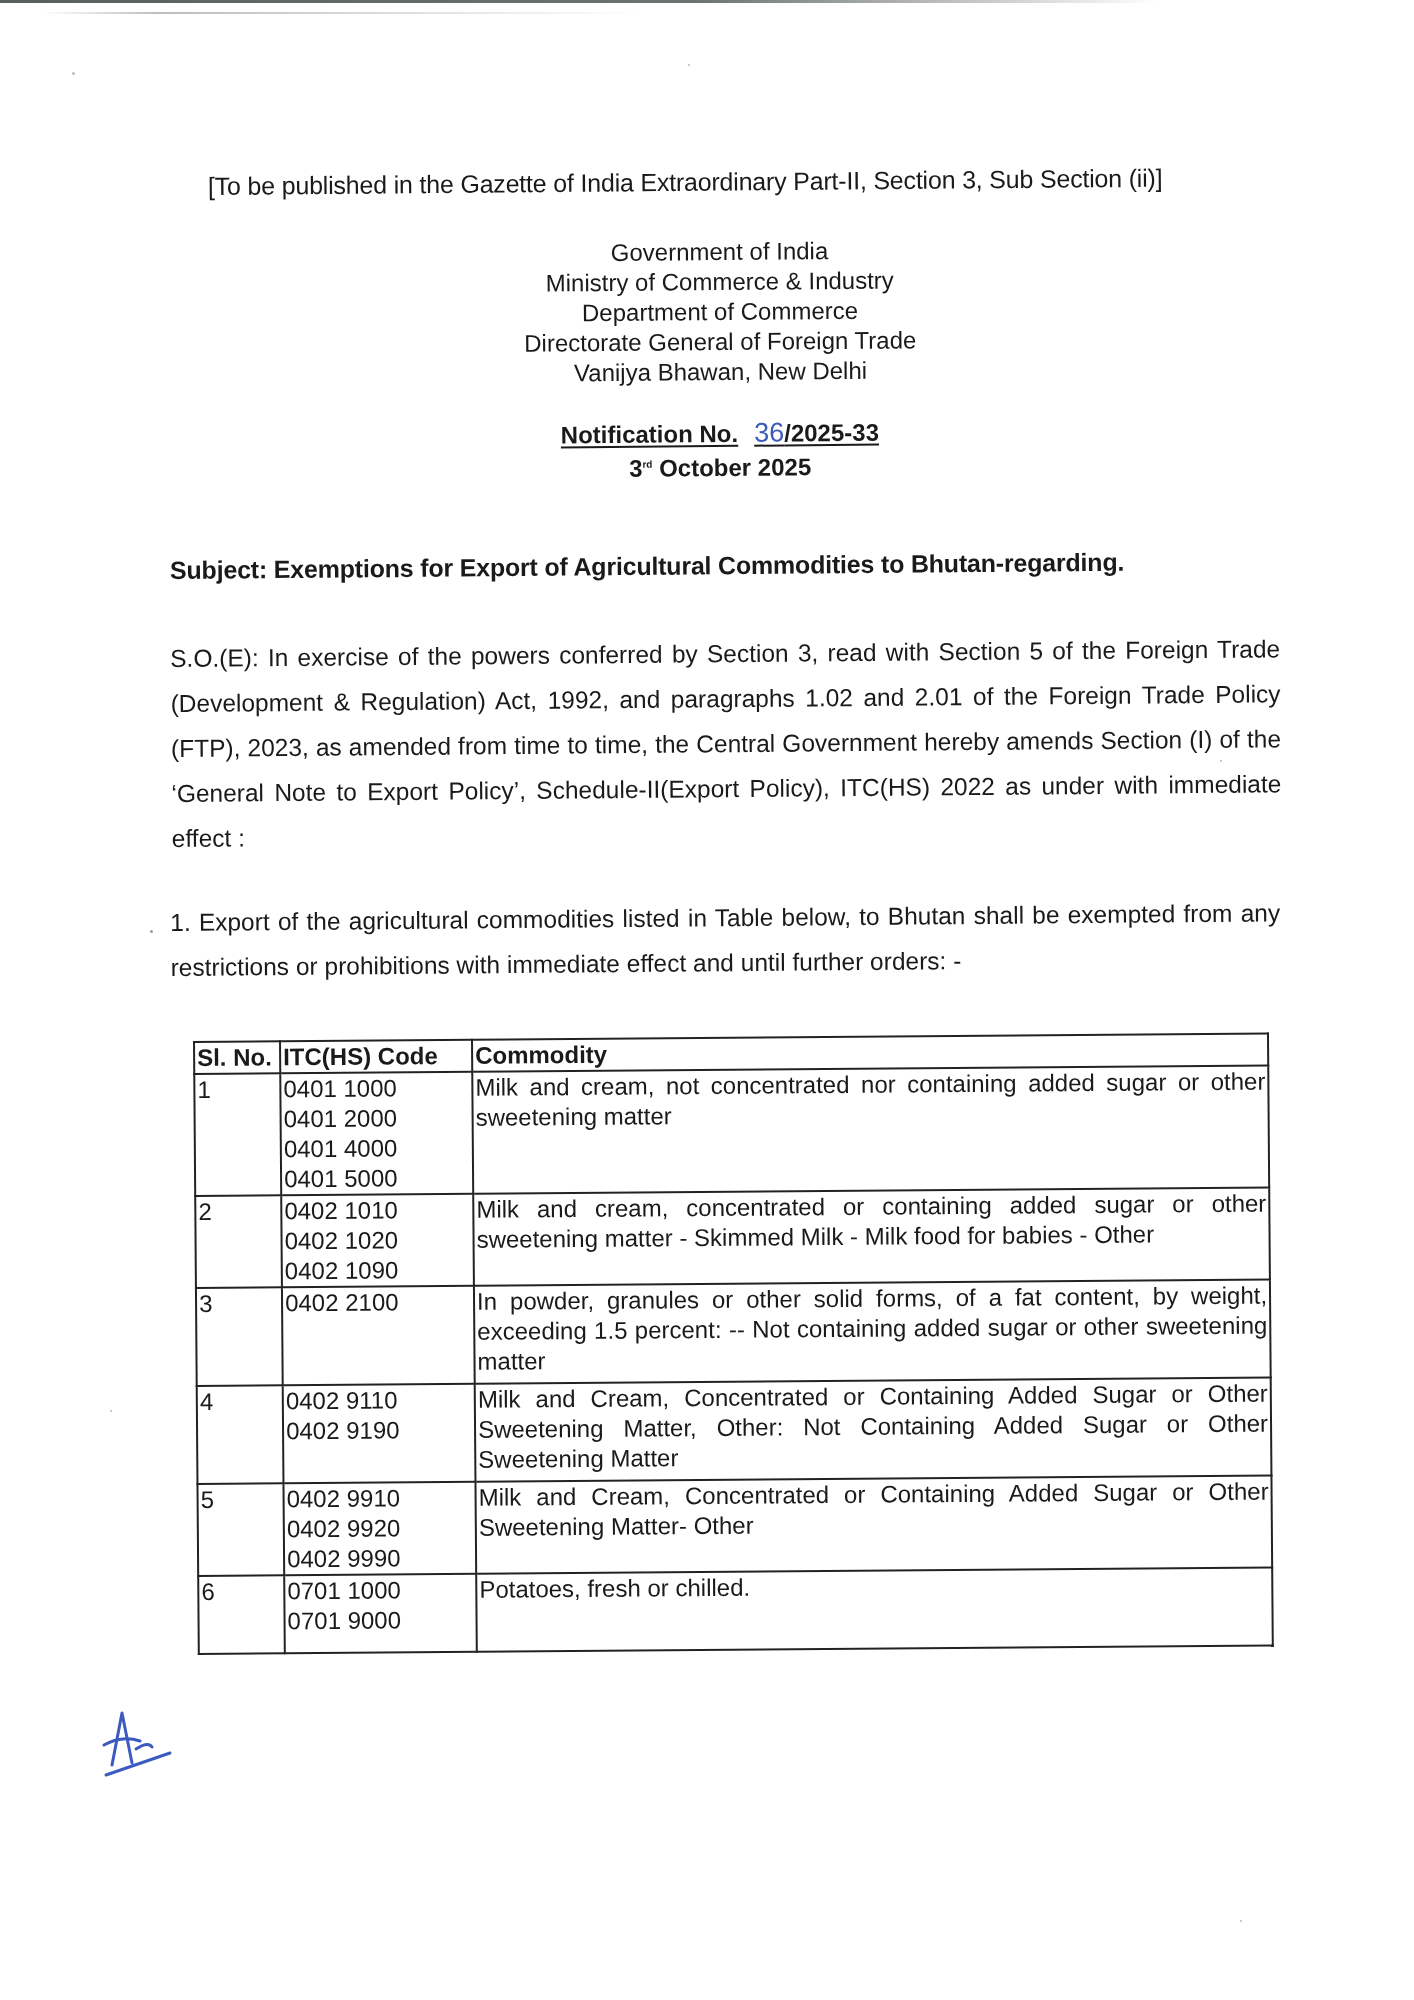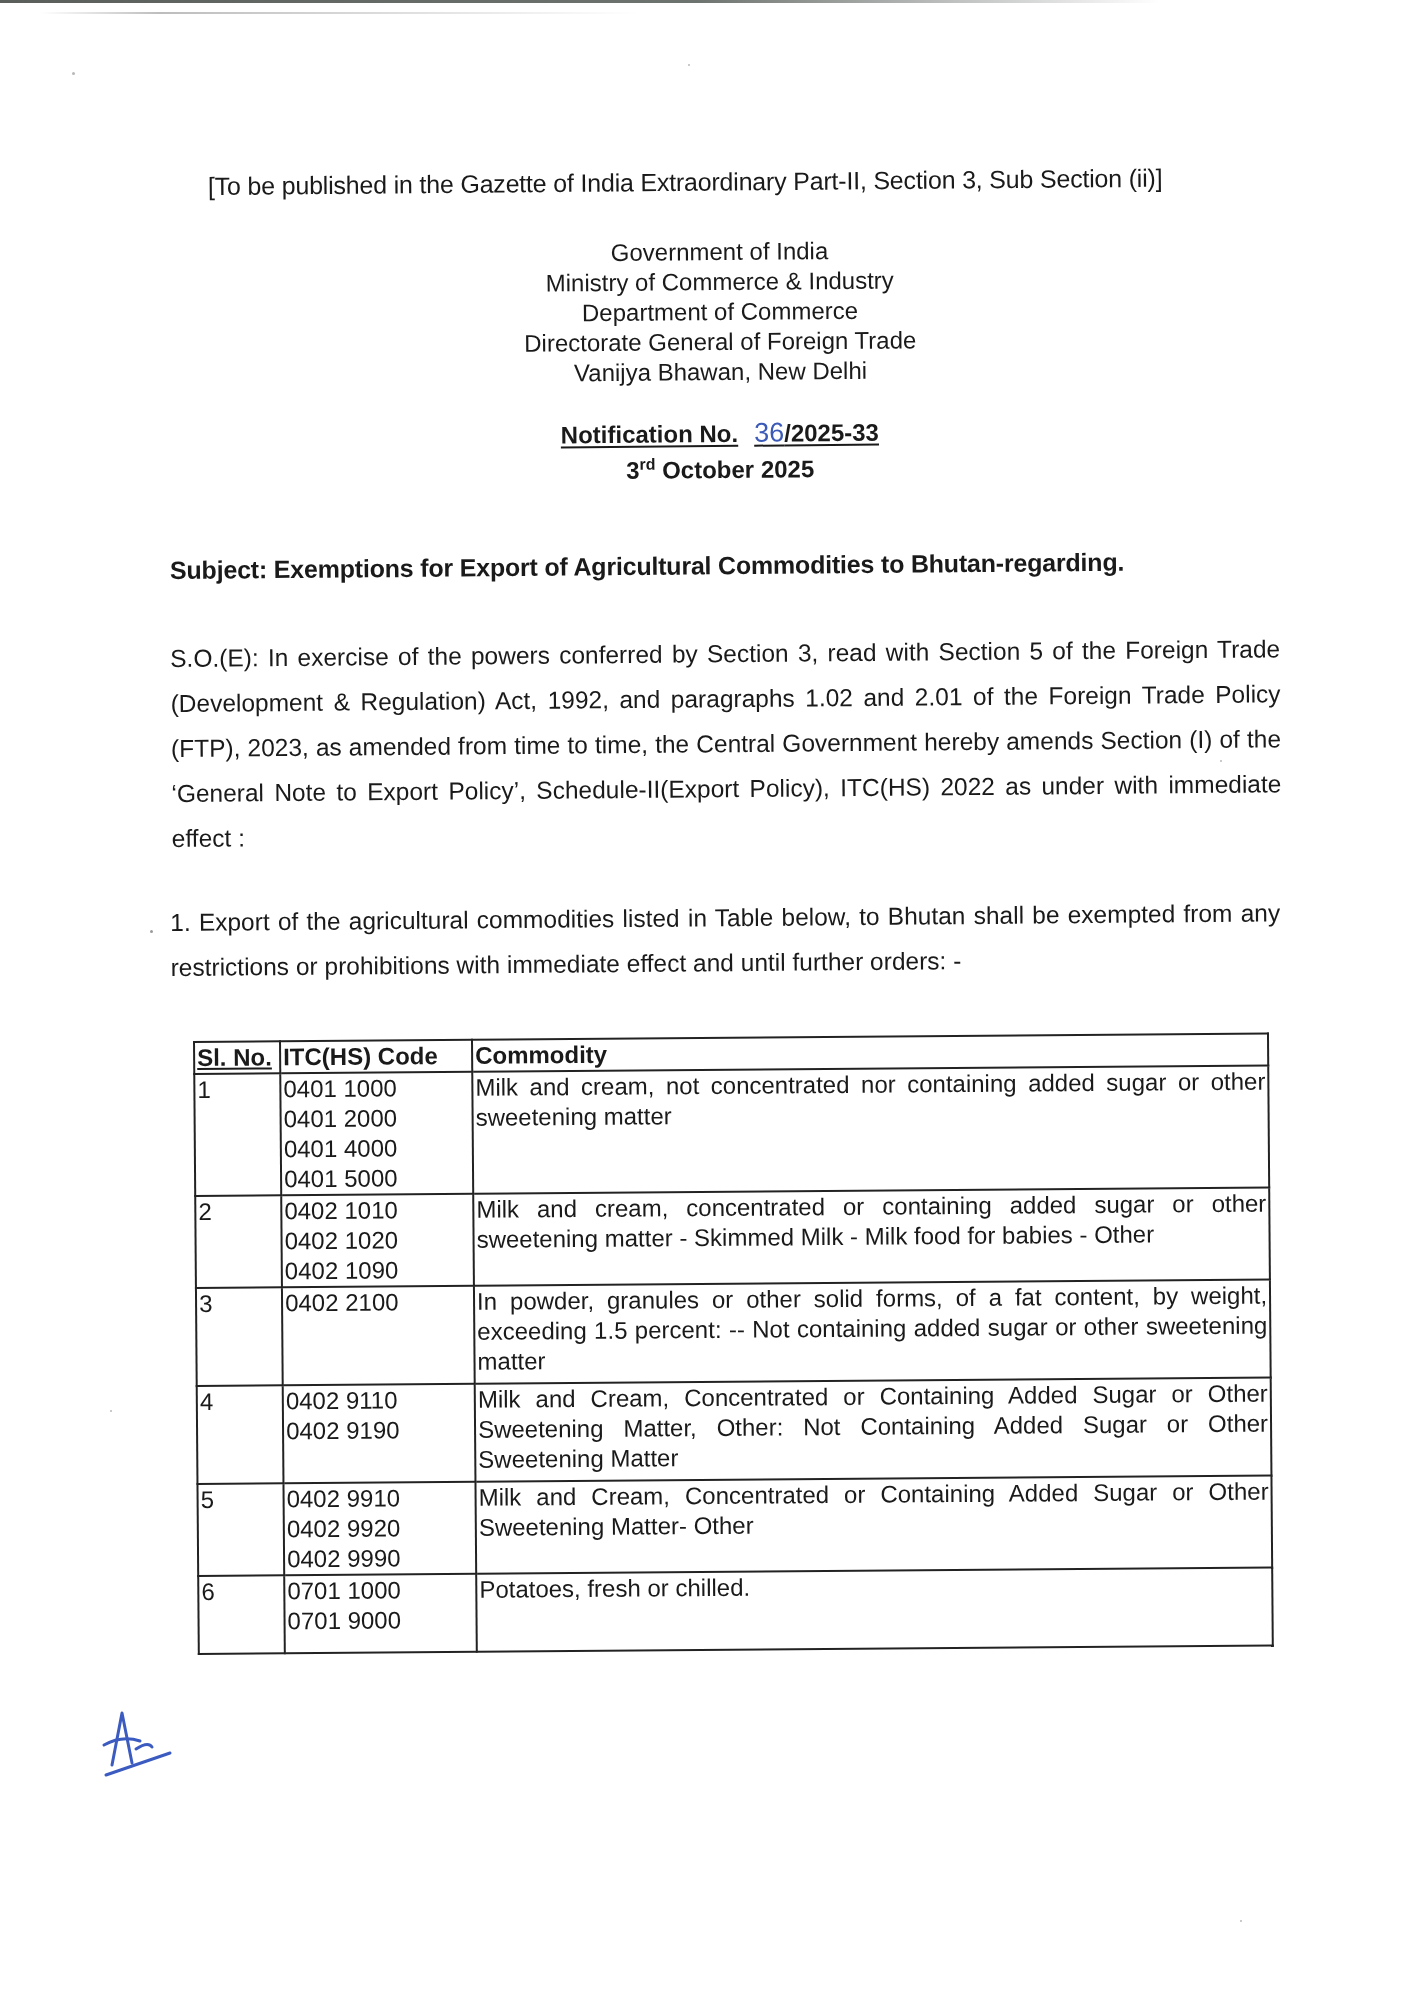--- a/index.html
+++ b/index.html
@@ -28,21 +28,21 @@
       text-align: center; font-size: 24px; line-height: 30px;
       transform: rotate(-0.5deg);
     }
     .notif {
       position: absolute; left: 420px; top: 418px; width: 600px;
       text-align: center; font-weight: bold; font-size: 24px; line-height: 30px;
       transform: rotate(-0.5deg);
     }
     .notif .num-line { text-decoration: underline; text-underline-offset: 3px; }
     .notif .hand { color: #3c5bb8; font-weight: normal; font-size: 27px; margin-left: 16px; }
-    .notif sup { font-size: 16px; }
+    .notif sup { font-size: 10px; }
     .subject {
       position: absolute; left: 170px; top: 556px; width: 1050px;
       font-weight: bold; font-size: 25px; letter-spacing: -0.2px;
       transform: rotate(-0.5deg); transform-origin: left center;
     }
     .para {
       position: absolute; left: 170px; width: 1110px;
       font-size: 24.5px; line-height: 45px; text-align: justify;
       transform: rotate(-0.5deg); transform-origin: left top;
     }
@@ -58,21 +58,21 @@
     }
     table {
       border-collapse: collapse; width: 100%;
       font-size: 24px; line-height: 30px;
     }
     td, th {
       border: 2px solid #222; vertical-align: top; padding: 0 2px;
       text-align: left;
     }
     th { font-weight: bold; padding-top: 0; height: 30px; }
-    .c1 { width: 80px; text-decoration: underline; }
+    .c1 { width: 80px; }
     .c2 { width: 186px; }
     td.desc { text-align: justify; }
     tr.r1 td { height: 120px; }
     tr.r2 td { height: 90px; }
     tr.r3 td { height: 96px; }
     tr.r4 td { height: 96px; }
     tr.r5 td { height: 90px; }
     tr.r6 td { height: 76px; }
     .code-line { display: block; }
     .signature {

